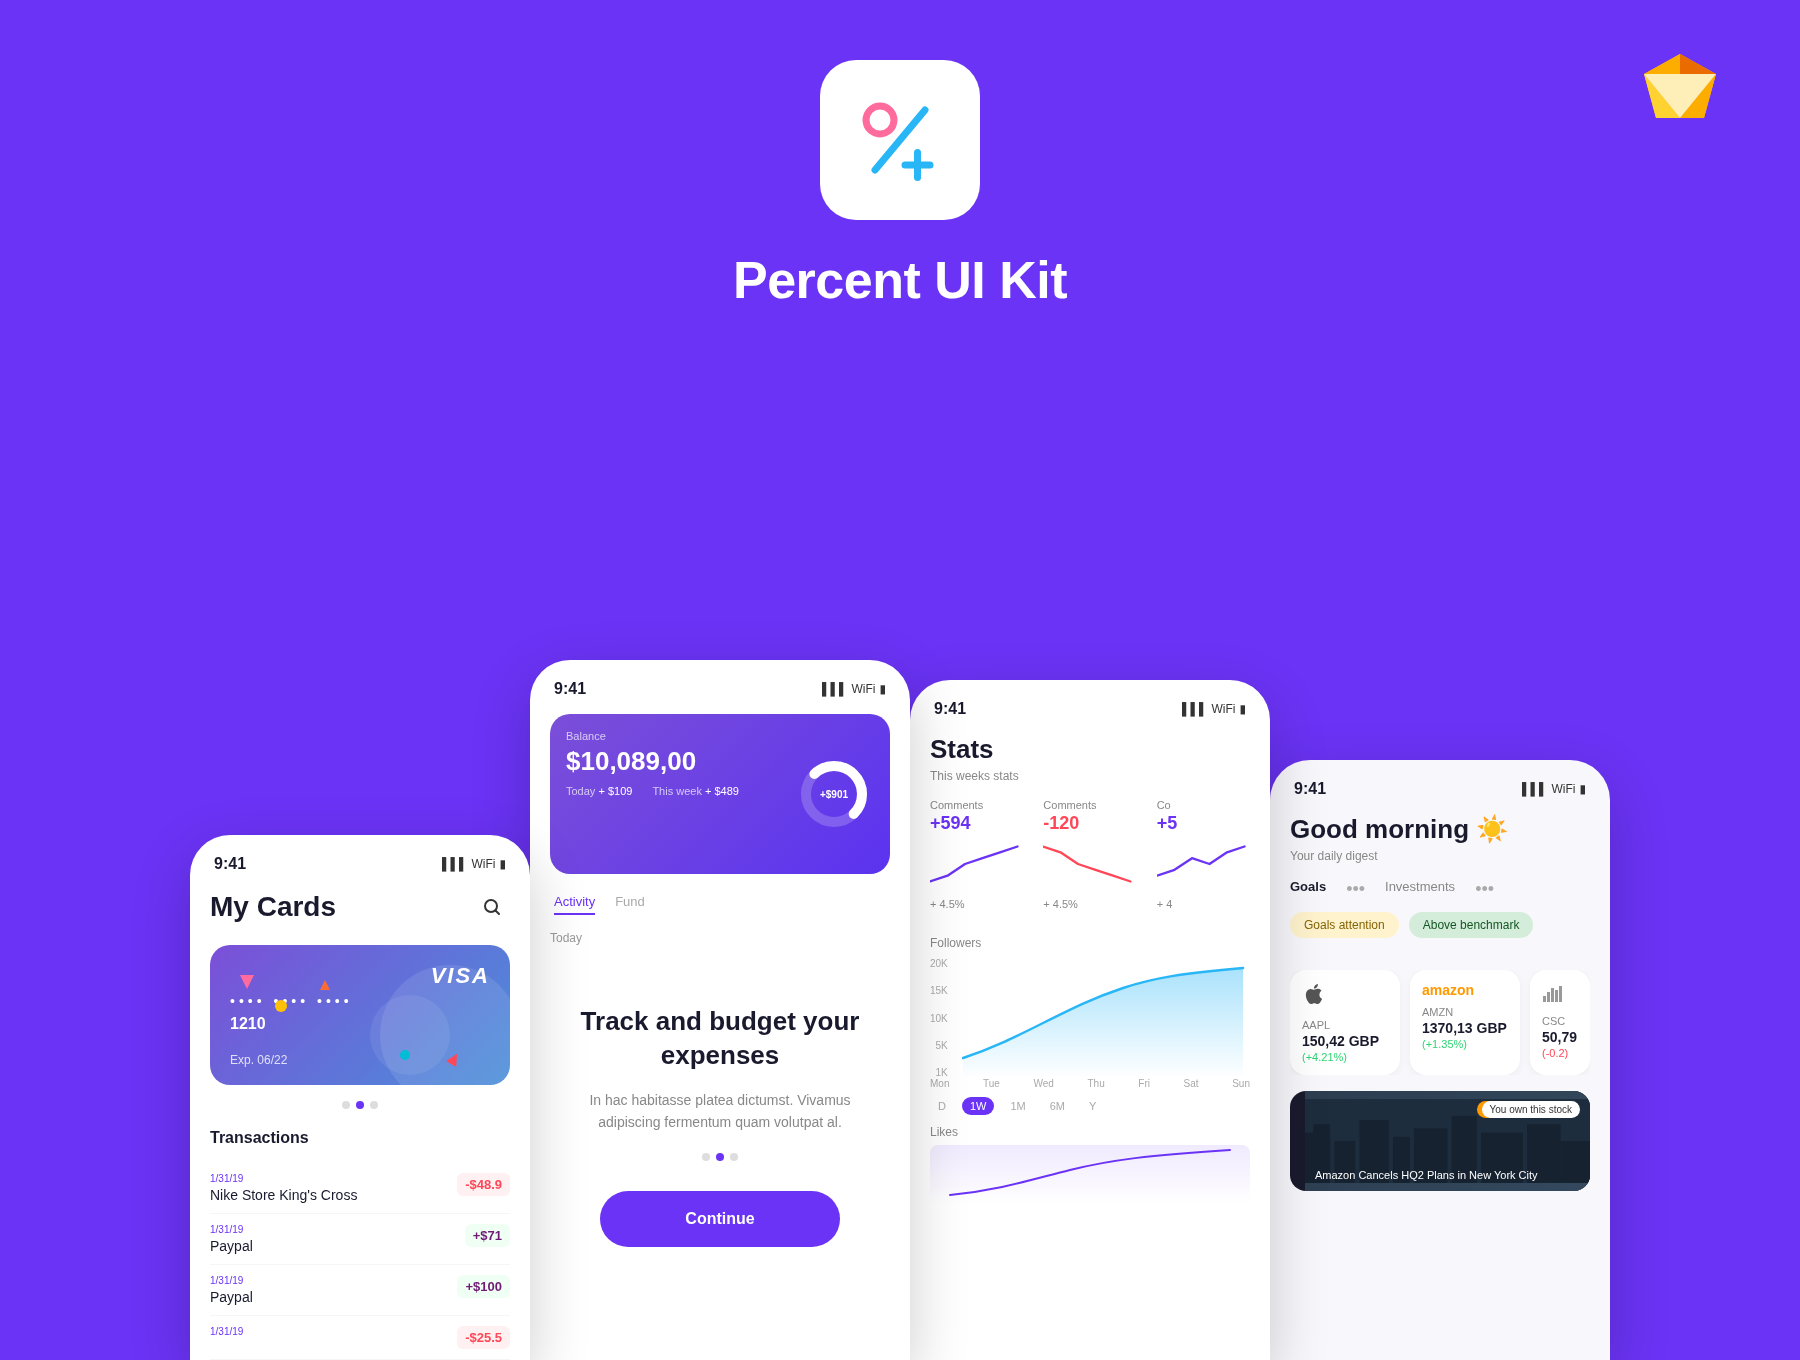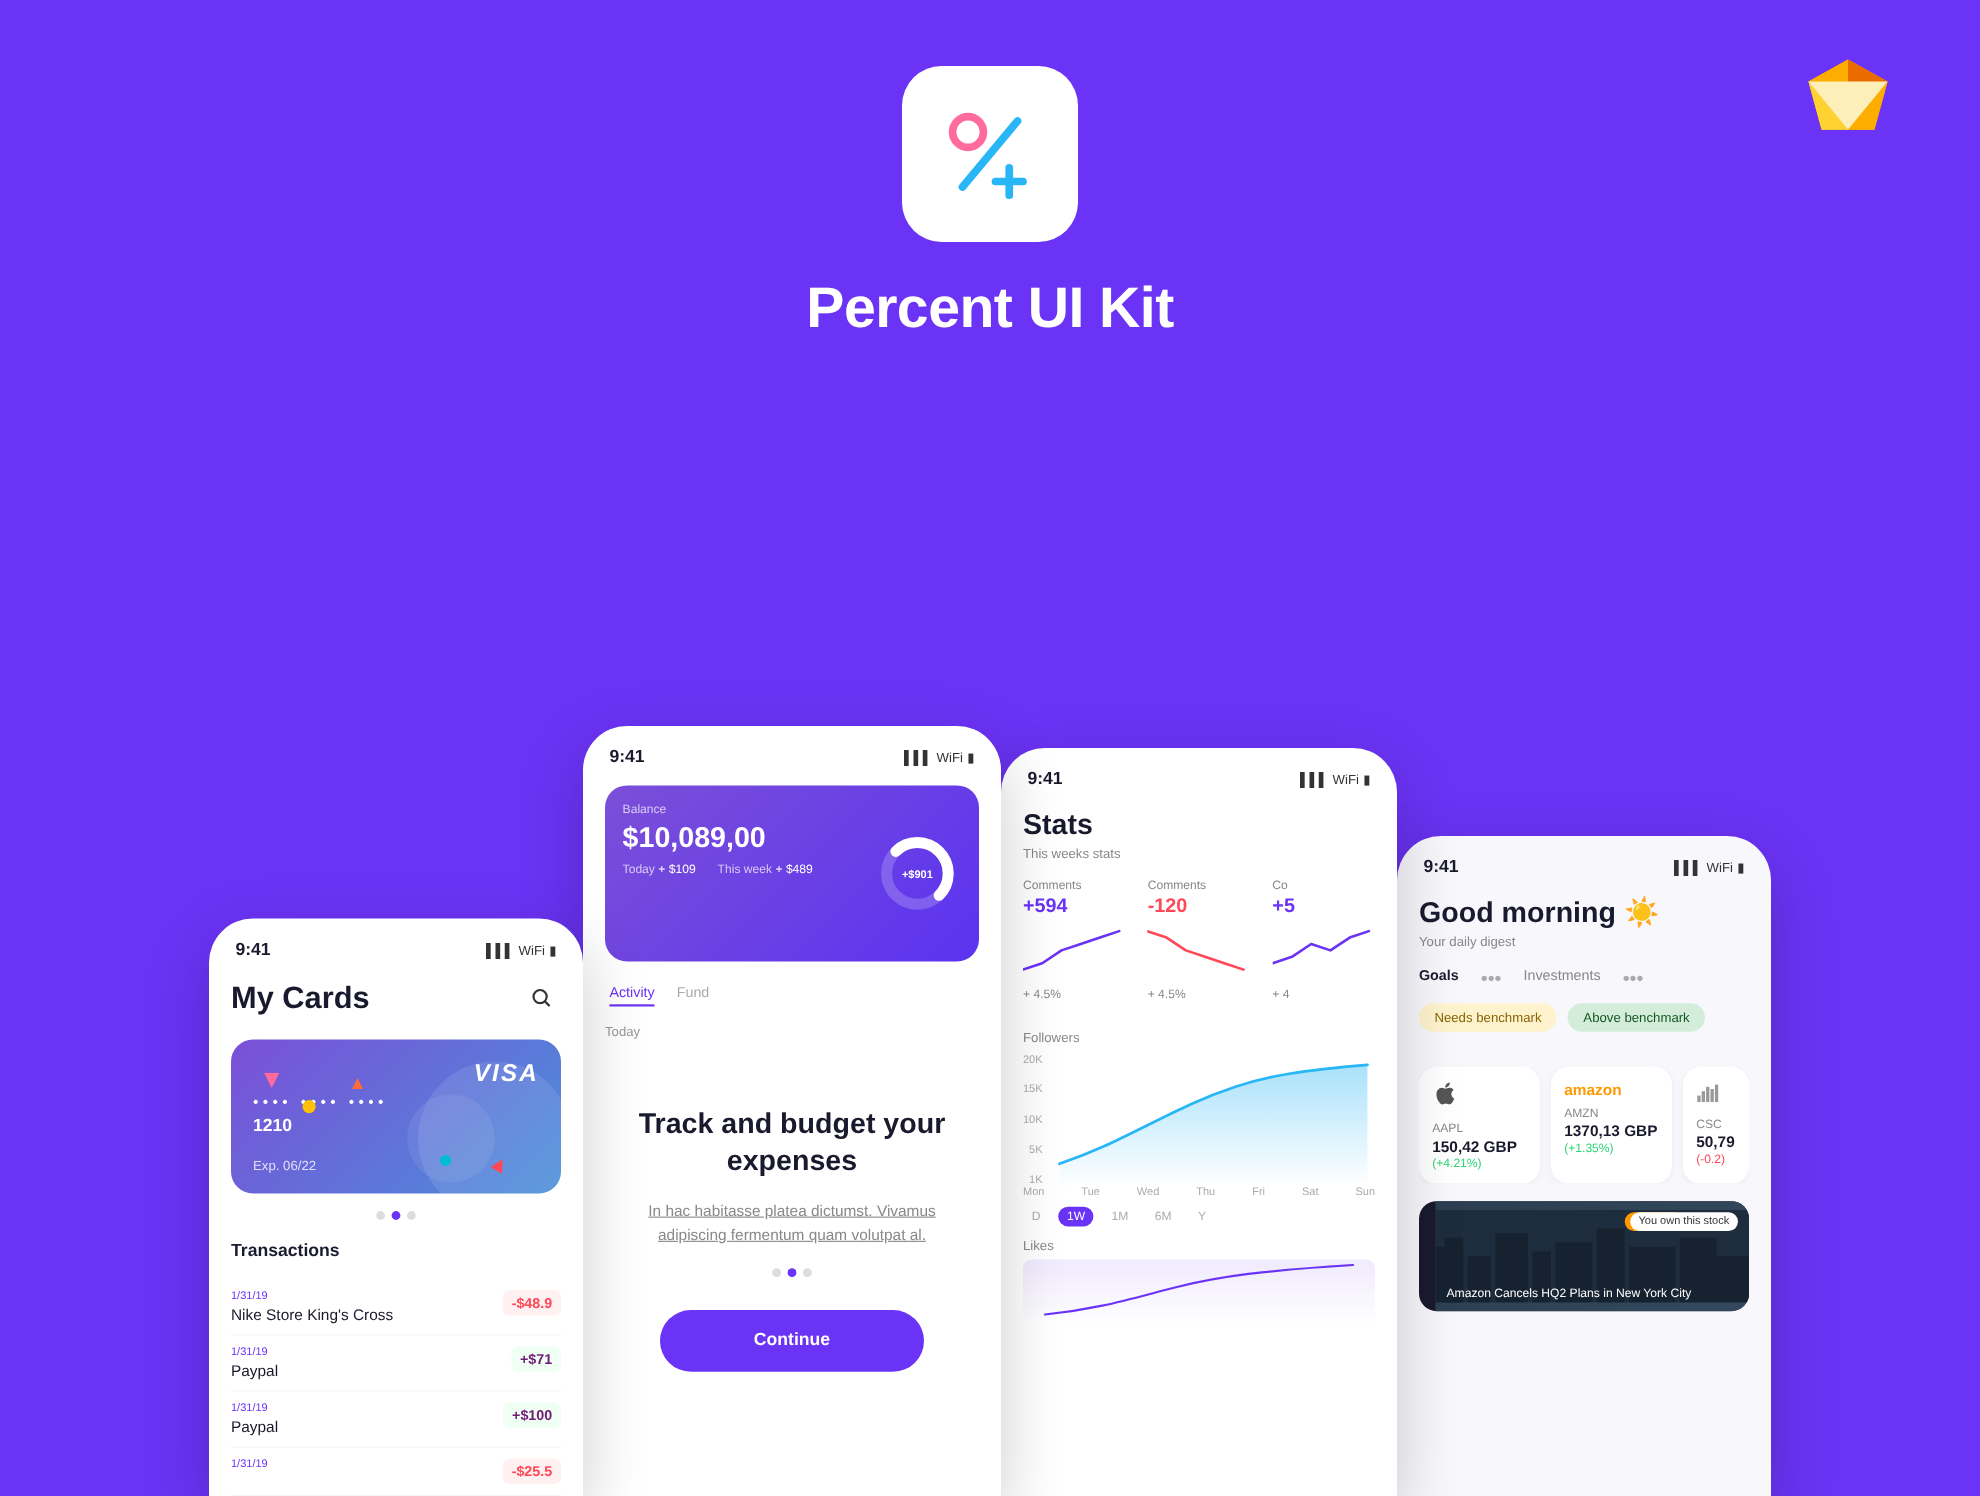--- a/index.html
+++ b/index.html
@@ -396,21 +396,20 @@
       line-height: 1.3;
       margin-bottom: 16px;
     }
 
     .phone2-promo-desc {
       font-size: 14px;
       color: #888;
       text-align: center;
       line-height: 1.6;
       margin-bottom: 20px;
-      text-decoration: underline;
     }
 
     .phone2-dots-nav {
       display: flex;
       gap: 6px;
       margin-bottom: 30px;
     }
 
     .continue-btn {
       width: 240px;
@@ -955,21 +954,21 @@
     <div class="gm-tabs">
       <div class="gm-tab-group">
         <span class="gm-tab active">Goals</span>
         <span class="gm-tab-dots">•••</span>
         <span class="gm-tab">Investments</span>
         <span class="gm-tab-dots">•••</span>
       </div>
     </div>
 
     <div style="display:flex;gap:10px;margin-bottom:16px;">
-      <div class="gm-badge badge-attention">Needs benchmark</div>
+      <div class="gm-badge badge-attention">Goals attention</div>
       <div class="gm-badge badge-benchmark">Above benchmark</div>
     </div>
 
     <div class="stocks-row">
 
       <div class="stock-card">
         <div class="stock-logo">
           <svg width="24" height="24" viewBox="0 0 24 24">
             <path d="M18.71 19.5c-.83 1.24-1.71 2.45-3.05 2.47-1.34.03-1.77-.79-3.29-.79-1.53 0-2 .77-3.27.82-1.31.05-2.3-1.32-3.14-2.53C4.25 17 2.94 12.45 4.7 9.39c.87-1.52 2.43-2.48 4.12-2.51 1.28-.02 2.5.87 3.29.87.78 0 2.26-1.07 3.8-.91.65.03 2.47.26 3.64 1.98-.09.06-2.17 1.28-2.15 3.81.03 3.02 2.65 4.03 2.68 4.04-.03.07-.42 1.44-1.38 2.83M13 3.5c.73-.83 1.94-1.46 2.94-1.5.13 1.17-.34 2.35-1.04 3.19-.69.85-1.83 1.51-2.95 1.42-.15-1.15.41-2.35 1.05-3.11z" fill="#555"></path>
           </svg>

